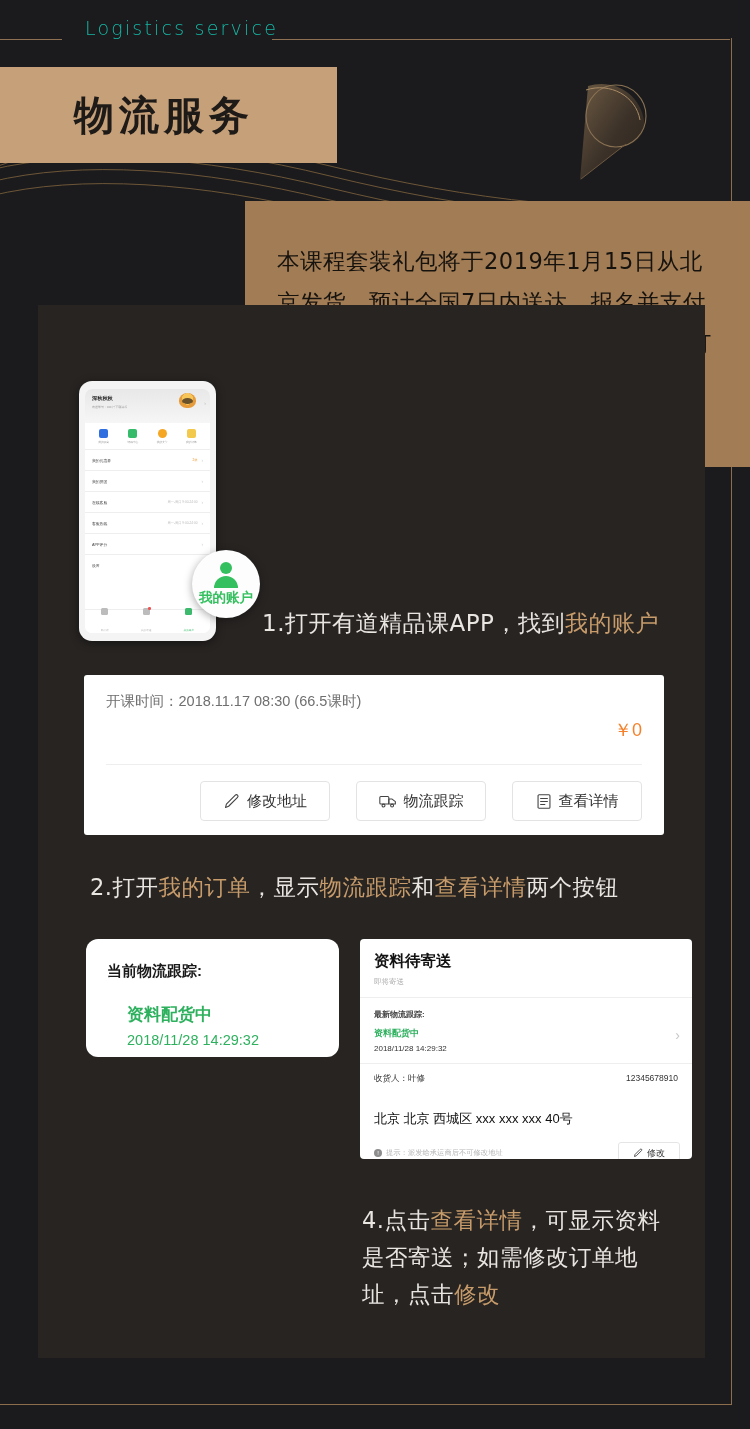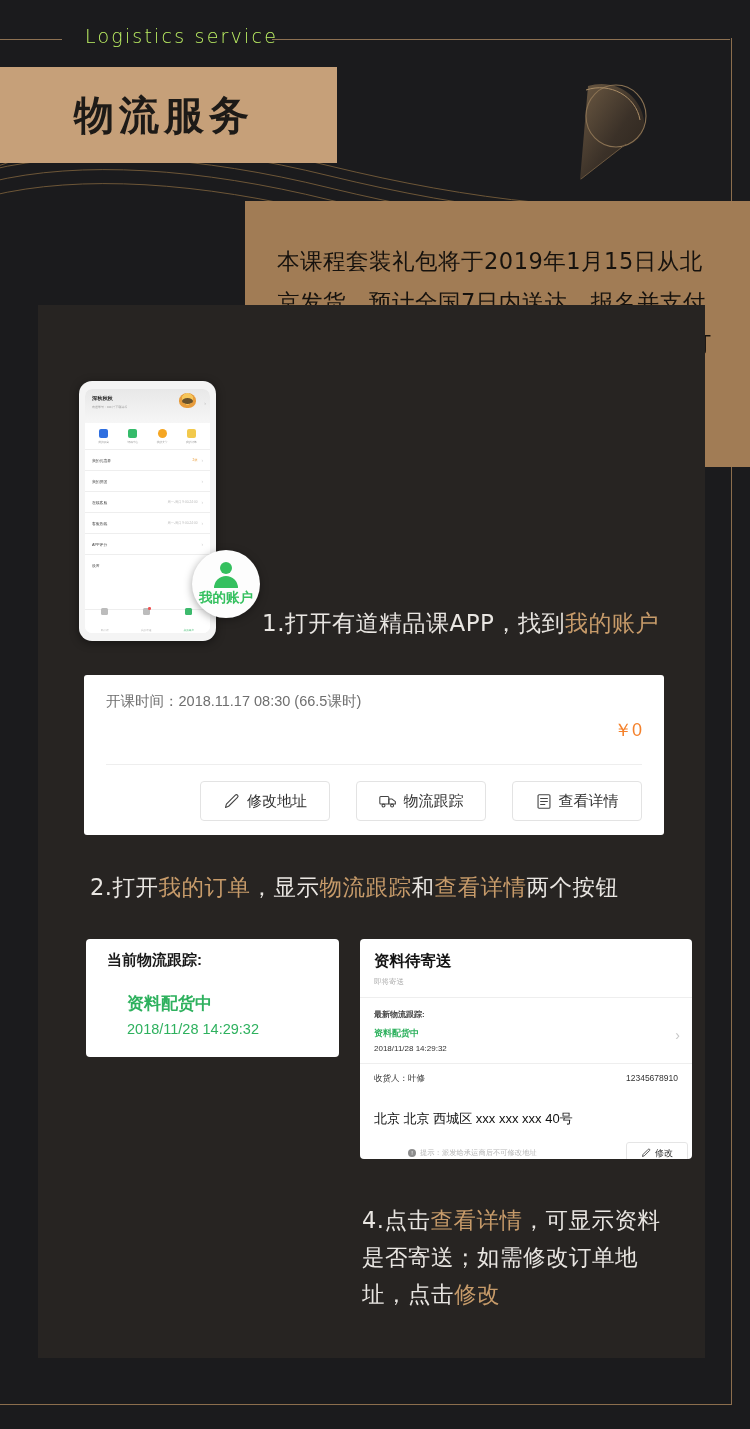--- a/index.html
+++ b/index.html
@@ -20,22 +20,22 @@
     pointer-events: none;
   }
 
   
   .hdr-line {
     position: absolute; top: 39px; height: 1px; background: #8d7152;
   }
   .hdr-line.left  { left: 0;   width: 62px; }
   .hdr-line.right { left: 272px; width: 458px; }
   .hdr-eng {
-    position: absolute; left: 85px; top: 25px;
-    font-size: 19px; letter-spacing: 2.2px; color: #bef264;
+    position: absolute; left: 85px; top: 17px;
+    font-size: 19px; letter-spacing: 2.2px; color: #14b8a6;
     font-family: "DejaVu Sans", sans-serif; font-weight: 300;
   }
   .banner {
     position: absolute; left: 0; top: 67px;
     width: 337px; height: 96px;
     background: #c6a079;
     display: flex; align-items: center;
   }
   .banner-title {
     margin-left: 74px;
@@ -149,21 +149,21 @@
     width: 130px; height: 40px; border: 1px solid #e3e3e3; border-radius: 4px;
     display: flex; align-items: center; justify-content: center; gap: 7px;
     font-size: 15px; color: #333; background: #fff;
   }
   .oc-btn svg { flex: none; }
 
   
   .track-card {
     position: absolute; left: 86px; top: 939px;
     width: 253px; height: 118px;
-    background: #fff; border-radius: 4px; padding: 12px 0 0 21px;
+    background: #fff; border-radius: 12px; padding: 23px 0 0 21px;
   }
   .tc-t { font-size: 15px; color: #1a1a1a; font-weight: bold; }
   .tc-s1 { font-size: 17px; color: #2eb15e; margin: 22px 0 0 20px; font-weight: bold;}
   .tc-s2 { font-size: 14.5px; color: #2eb15e; margin: 6px 0 0 20px; }
 
   
   .detail-card {
     position: absolute; left: 360px; top: 939px;
     width: 332px; height: 220px;
     background: #fff; border-radius: 4px; overflow: hidden;
@@ -174,21 +174,21 @@
   .dc-sep { height: 1px; background: #eee; }
   .dc-track { padding: 11px 14px 10px 14px; position: relative; }
   .dc-lab { font-size: 8px; color: #444; font-weight: bold; }
   .dc-status { font-size: 9px; color: #2eb15e; font-weight: bold; margin-top: 7px; }
   .dc-time { font-size: 8px; color: #333; margin-top: 4px; }
   .dc-chev { position: absolute; right: 12px; top: 29px; color: #c7c7c7; font-size: 14px; }
   .dc-addr { padding: 9px 14px 0 14px; position: relative; }
   .dc-rec { font-size: 8.5px; color: #333; }
   .dc-phone { position: absolute; right: 14px; top: 9px; font-size: 8.5px; color: #333; }
   .dc-full { font-size: 13px; color: #111; margin-top: 25px; }
-  .dc-foot { display: flex; align-items: center; padding: 14px 4px 0 14px; margin-left: 34px; }
+  .dc-foot { display: flex; align-items: center; padding: 14px 12px 0 14px; }
   .dc-hint { font-size: 7.3px; color: #b6b6b6; display: flex; align-items: center; gap: 4px;}
   .dc-hint .ic { width: 8px; height: 8px; border-radius: 50%; background: #8d8d8d; color: #fff;
                  font-size: 6px; line-height: 8px; text-align: center; flex: none;}
   .dc-edit {
     margin-left: auto; width: 62px; height: 22px; border: 1px solid #e5e5e5; border-radius: 3px;
     display: flex; align-items: center; justify-content: center; gap: 4px; font-size: 9px; color: #333;
   }
 </style>
 </head>
 <body>

